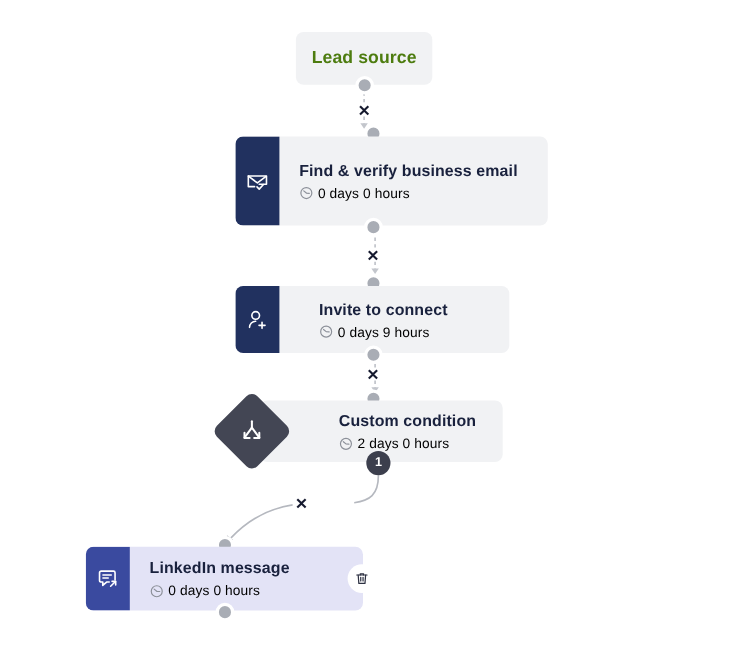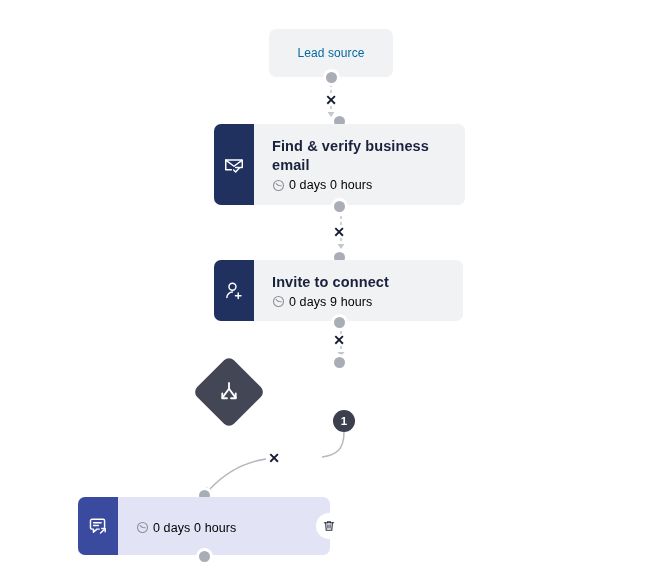--- a/index.html
+++ b/index.html
@@ -38,23 +38,23 @@
 
   .node-plain {
     position: absolute;
     border-radius: 7px;
     background: #f1f2f4;
     display: flex;
     align-items: center;
     justify-content: center;
   }
   .node-plain .ttl {
-    font-size: 12px;
-    font-weight: normal;
-    color: #0369a1;
+    font-size: 16px;
+    font-weight: bold;
+    color: #4d7c0f;
     letter-spacing: .1px;
   }
 
   .icon-block {
     width: 40px;
     flex: 0 0 40px;
     background: #21315f;
     display: flex;
     align-items: center;
     justify-content: center;
@@ -193,21 +193,21 @@
     </g>
   </svg>
 
   <div class="node-plain" style="left:269px; top:29px; width:124px; height:48px;">
     <span class="ttl">Lead source</span>
   </div>
   <div class="dot" style="left:331px; top:77px;"></div>
   <div class="x-mark" style="left:331px; top:100px;">✕</div>
 
   <div class="dot" style="left:339px; top:121px;"></div>
-  <div class="node" style="left:214px; top:124px; width:251px; height:81px;">
+  <div class="node" style="left:214px; top:124px; width:284px; height:81px;">
     <div class="icon-block">
       <svg width="22" height="22" viewBox="0 0 24 24" fill="none" stroke="#ffffff" stroke-width="1.6" stroke-linecap="round" stroke-linejoin="round">
         <path d="M3 6.5 h18 v8.2 h-7.2"></path>
         <path d="M3 6.5 v10.6 h6.2"></path>
         <path d="M3.4 7 L12 13.4 L20.6 7"></path>
         <path d="M11.6 17.4 l2.2 2.2 l4.2 -4.6"></path>
       </svg>
     </div>
     <div class="node-body">
       <div class="node-title">Find &amp; verify business email</div>
@@ -217,21 +217,21 @@
           <path d="M12 12 L7.6 8.4 M12 12 L17 12.4"></path>
         </svg>
         <span>0 days 0 hours</span>
       </div>
     </div>
   </div>
   <div class="dot" style="left:339px; top:206px;"></div>
   <div class="x-mark" style="left:339px; top:232px;">✕</div>
 
   <div class="dot" style="left:339px; top:257px;"></div>
-  <div class="node" style="left:214px; top:260px; width:249px; height:61px;">
+  <div class="node" style="left:214px; top:260px; width:249px; height:61px;gap:18px;">
     <div class="icon-block">
       <svg width="22" height="22" viewBox="0 0 24 24" fill="none" stroke="#ffffff" stroke-width="1.6" stroke-linecap="round" stroke-linejoin="round">
         <circle cx="10.3" cy="7.4" r="3.8"></circle>
         <path d="M4.2 19.2 a6.1 6.1 0 0 1 6.1 -6.1"></path>
         <path d="M16.6 14.2 v6 M13.6 17.2 h6"></path>
       </svg>
     </div>
     <div class="node-body">
       <div class="node-title">Invite to connect</div>
       <div class="node-sub">
@@ -240,20 +240,30 @@
           <path d="M12 12 L7.6 8.4 M12 12 L17 12.4"></path>
         </svg>
         <span>0 days 9 hours</span>
       </div>
     </div>
   </div>
   <div class="dot" style="left:339px; top:322px;"></div>
   <div class="x-mark" style="left:339px; top:340px;">✕</div>
 
   <div class="dot" style="left:339px; top:362px;"></div>
+  <div class="diamond-card" style="left:236px; top:364px; width:221px; height:56px;">
+    <div class="node-title">Custom condition</div>
+    <div class="node-sub">
+      <svg width="13" height="13" viewBox="0 0 24 24" fill="none" stroke="#8c9099" stroke-width="2" stroke-linecap="round">
+        <circle cx="12" cy="12" r="9.2"></circle>
+        <path d="M12 12 L7.6 8.4 M12 12 L17 12.4"></path>
+      </svg>
+      <span>2 days 0 hours</span>
+    </div>
+  </div>
   <div class="diamond" style="left:203px; top:366px;">
     <svg width="26" height="26" viewBox="0 0 24 24" fill="none" stroke="#ffffff" stroke-width="1.7" stroke-linecap="round" stroke-linejoin="round">
       <path d="M12 3.6 v5.4"></path>
       <path d="M12 9 L5.8 17.4"></path>
       <path d="M12 9 L18.2 17.4"></path>
       <path d="M5.8 13.4 v4.4 h4.3"></path>
       <path d="M18.2 13.4 v4.4 h-4.3"></path>
     </svg>
   </div>
   <div class="branch-badge" style="left:344px; top:421px;">1</div>
@@ -263,20 +273,21 @@
   <div class="node selected" style="left:78px; top:497px; width:252px; height:58px;">
     <div class="icon-block">
       <svg width="22" height="22" viewBox="0 0 24 24" fill="none" stroke="#ffffff" stroke-width="1.6" stroke-linecap="round" stroke-linejoin="round">
         <path d="M19.2 13.4 v-7.2 a1.6 1.6 0 0 0 -1.6 -1.6 H5.4 a1.6 1.6 0 0 0 -1.6 1.6 v7.6 a1.6 1.6 0 0 0 1.6 1.6 H7 v3.4 l3.8 -3.4 h2.6"></path>
         <path d="M7.2 8.4 h8.2 M7.2 11.4 h5.2"></path>
         <path d="M14.8 19.6 L19.6 14.9"></path>
         <path d="M16.2 14.7 h3.6 v3.6"></path>
       </svg>
     </div>
     <div class="node-body">
+      <div class="node-title">LinkedIn message</div>
       <div class="node-sub">
         <svg width="13" height="13" viewBox="0 0 24 24" fill="none" stroke="#8c9099" stroke-width="2" stroke-linecap="round">
           <circle cx="12" cy="12" r="9.2"></circle>
           <path d="M12 12 L7.6 8.4 M12 12 L17 12.4"></path>
         </svg>
         <span>0 days 0 hours</span>
       </div>
     </div>
   </div>
   <div class="trash-btn" style="left:329px; top:526px;">

